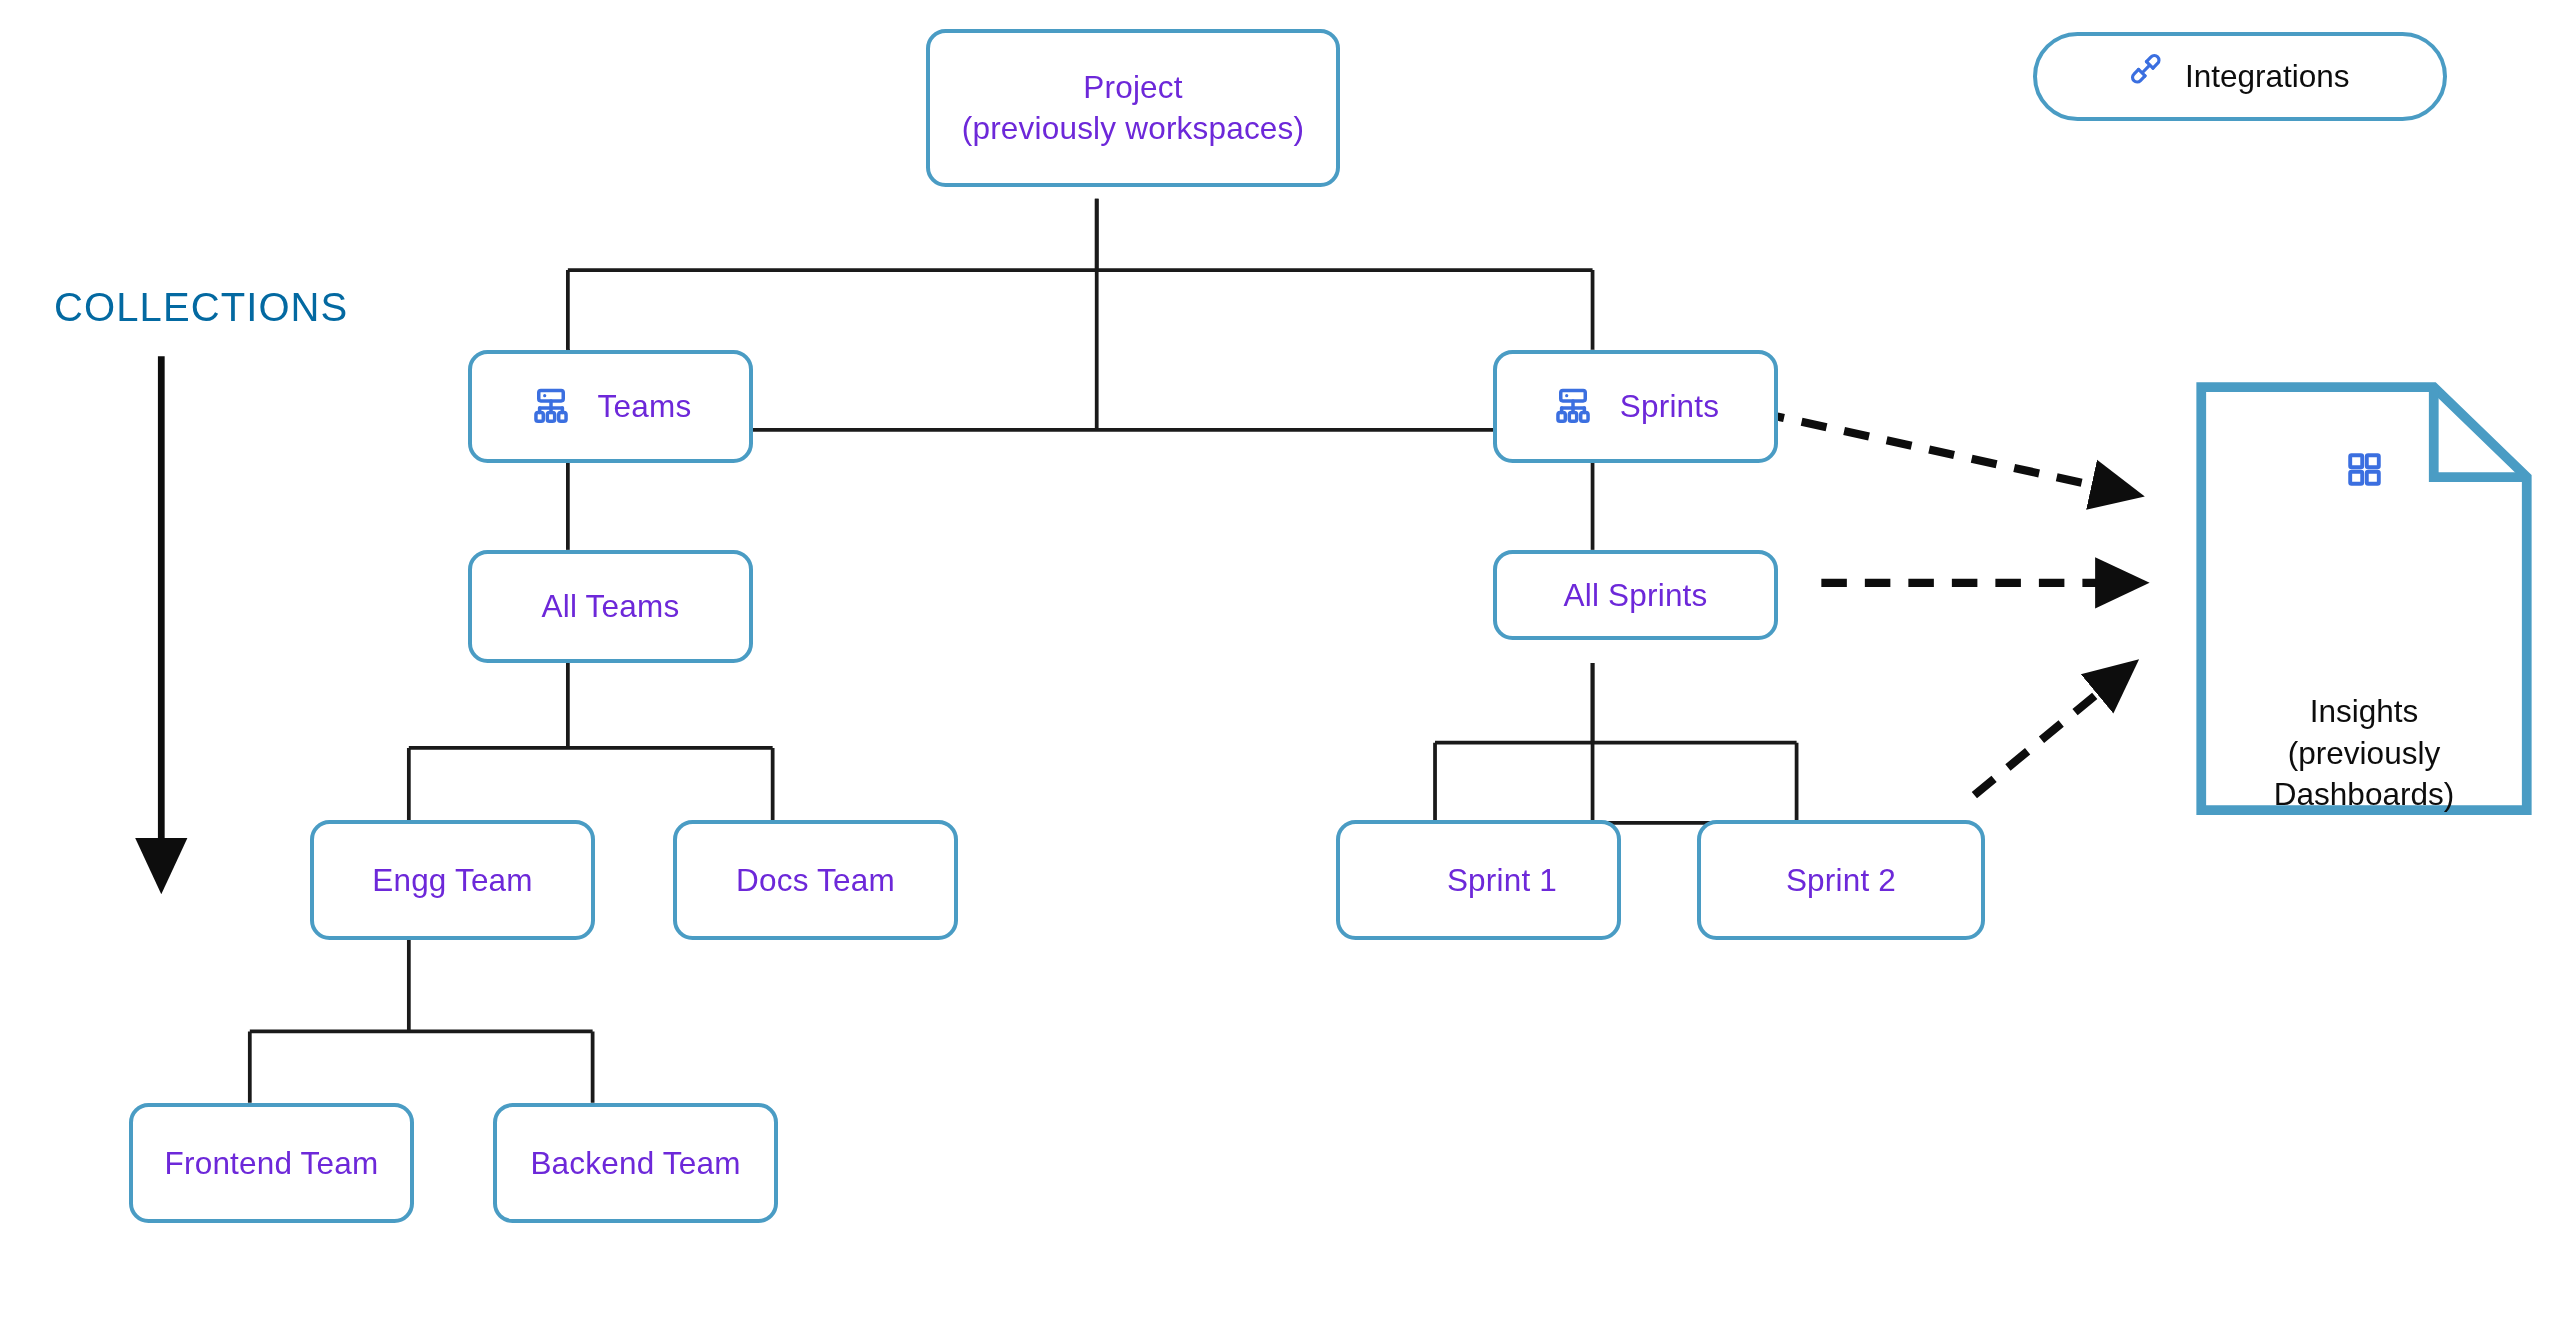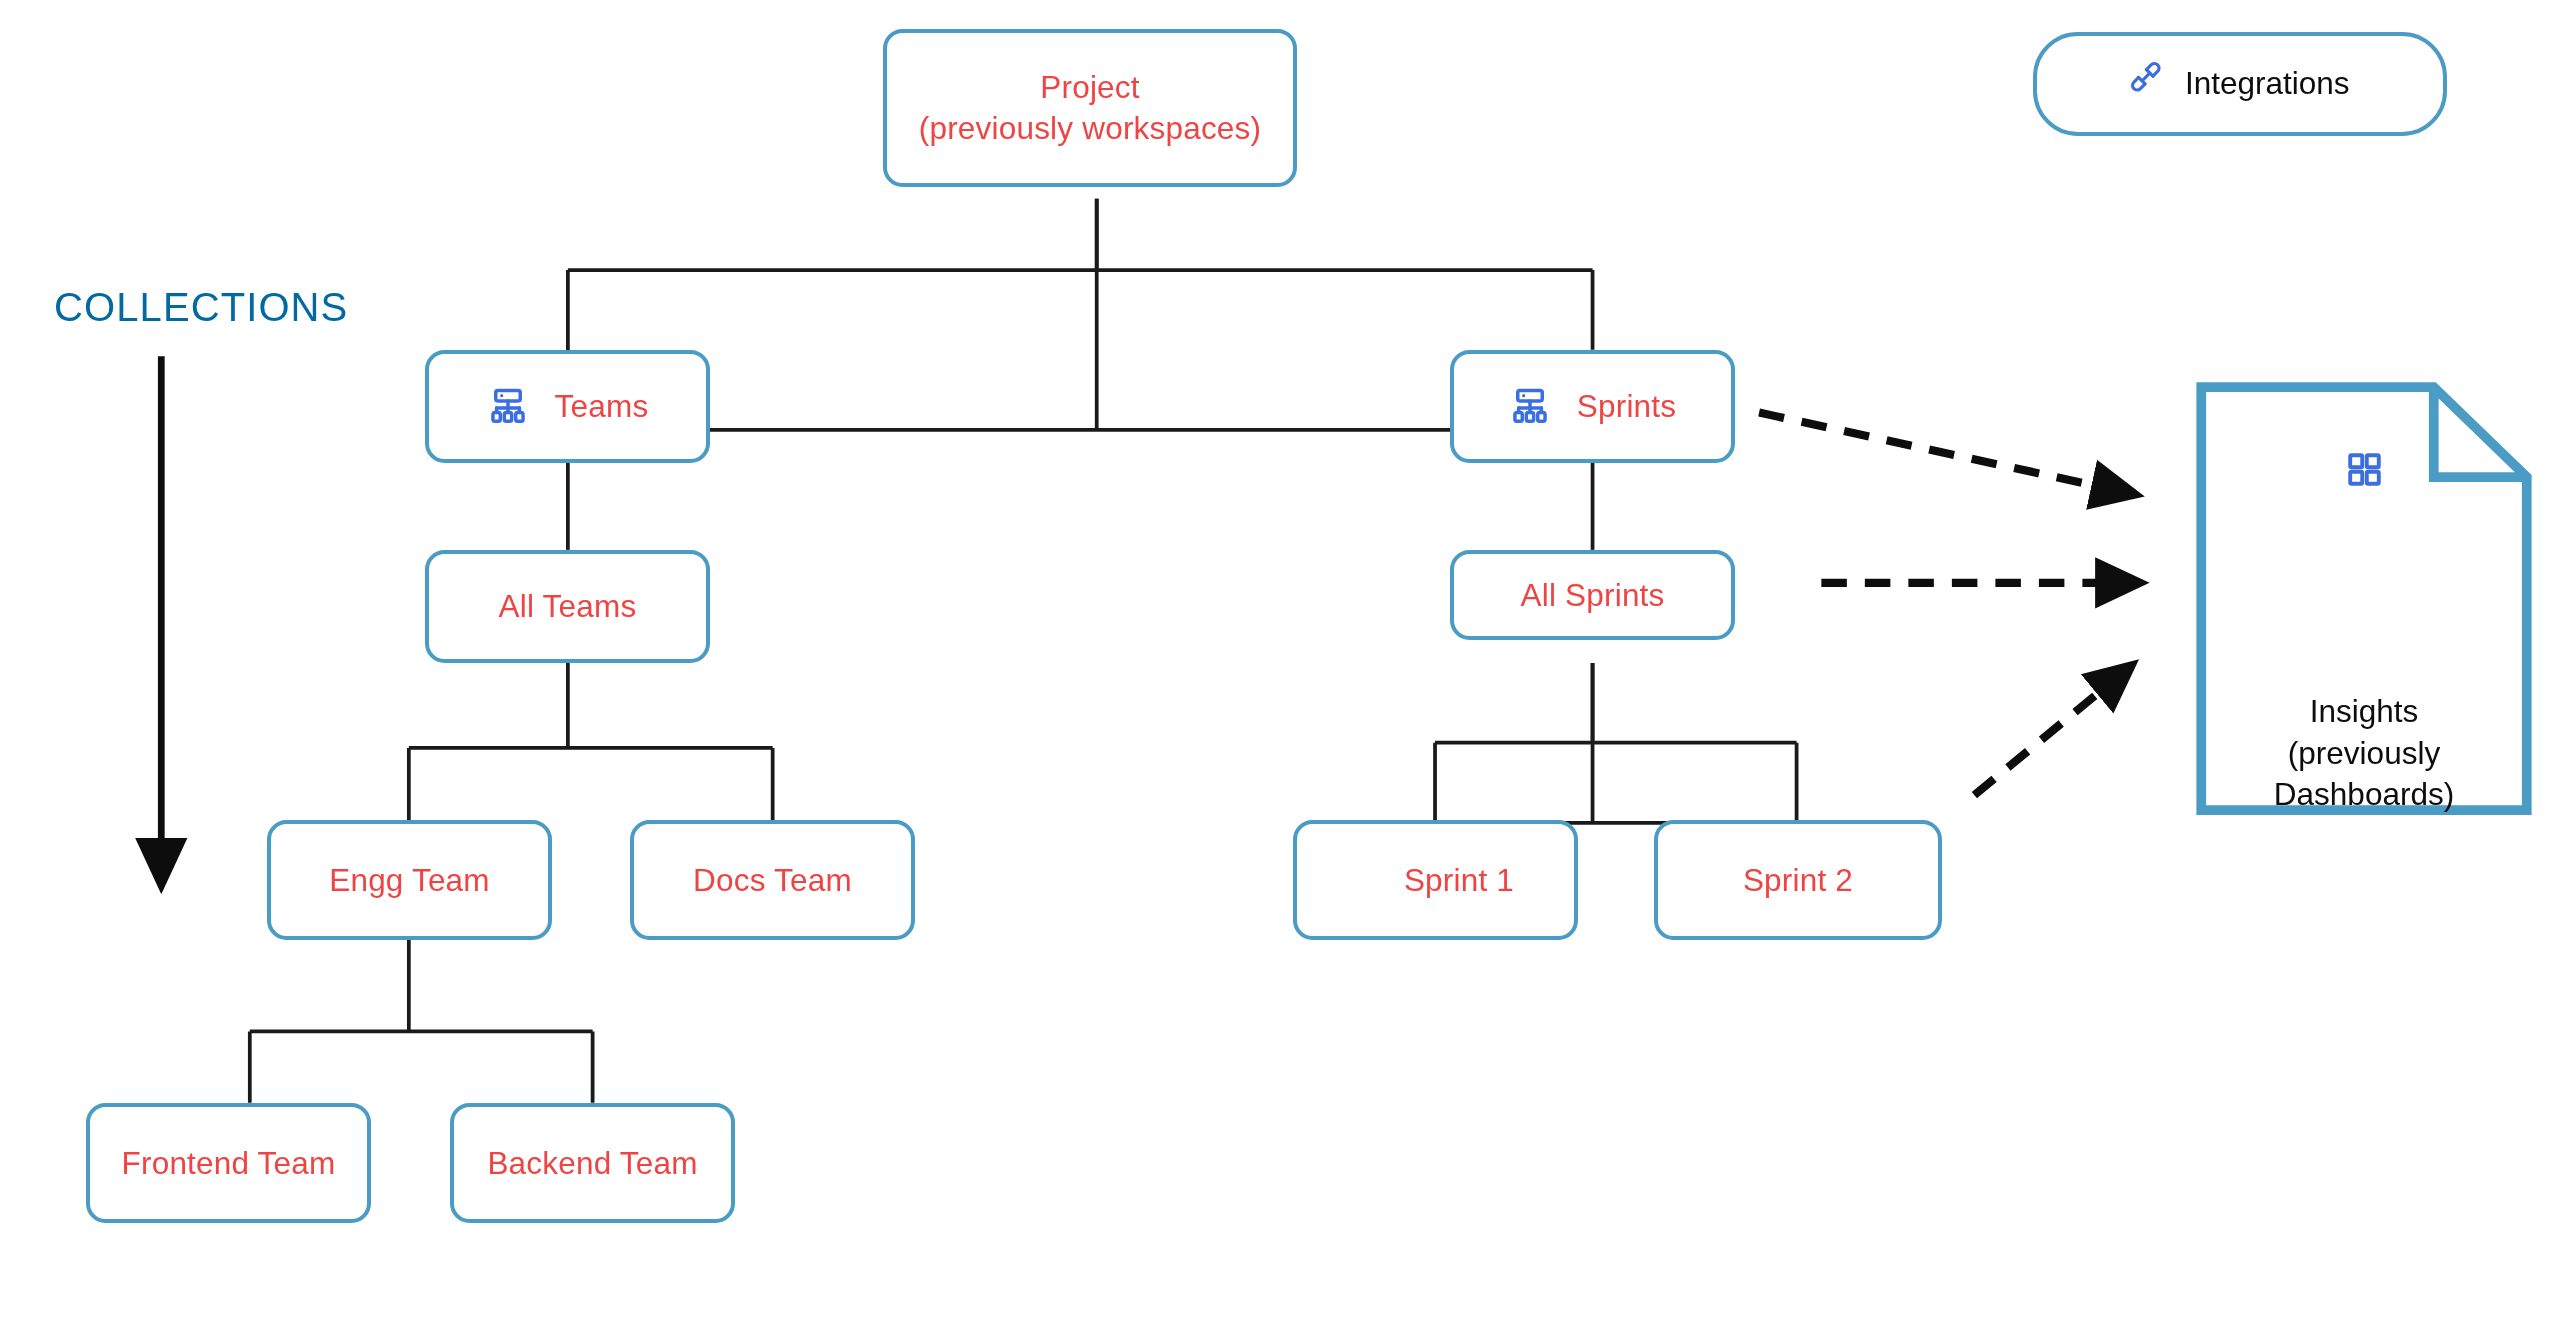--- a/index.html
+++ b/index.html
@@ -34,25 +34,26 @@
   .node {
     position: absolute;
     box-sizing: border-box;
     background: #ffffff;
     border: 4.5px solid #4a9cc4;
     border-radius: 19.5px;
     display: flex;
     align-items: center;
     justify-content: center;
     text-align: center;
-    color: #ef4444;
+    color: #6d28d9;
     font-size: 31.5px;
     line-height: 1.28;
     letter-spacing: 0.2px;
     z-index: 5;
+    margin-left: 43px;
   }
   .node .label {
     white-space: pre-line;
   }
   .node.with-icon {
     gap: 26px;
     flex-direction: row;
     align-items: center;
   }
   .node .node-icon {
@@ -235,21 +236,21 @@
   </div>
 
   <div class="node" style="left:1293px; top:820px; width:285px; height:120px;padding-left:47px;">
     <span class="label">Sprint 1</span>
   </div>
 
   <div class="node" style="left:1654px; top:820px; width:288px; height:120px;">
     <span class="label">Sprint 2</span>
   </div>
 
-  <div class="pill" style="left:2033px; top:31.5px; width:414px; height:104px;">
+  <div class="pill" style="left:2033px; top:31.5px; width:414px; height:89px;">
     <span class="node-icon">
       <svg width="38" height="38" viewBox="0 0 24 24" fill="none" stroke="#3b6fe0" stroke-width="2" stroke-linecap="round" stroke-linejoin="round">
         <path d="M9.5 14.5 L6.6 17.4 a2.9 2.9 0 1 1 -4.1 -4.1 L5.4 10.4"></path>
         <path d="M14.5 9.5 L17.4 6.6 a2.9 2.9 0 1 0 -4.1 -4.1 L10.4 5.4"></path>
         <path d="M5.4 10.4 L9.5 14.5"></path>
         <path d="M10.4 5.4 L14.5 9.5"></path>
         <path d="M8.2 12 L12 8.2"></path>
       </svg>
     </span>
     <span class="label">Integrations</span>

